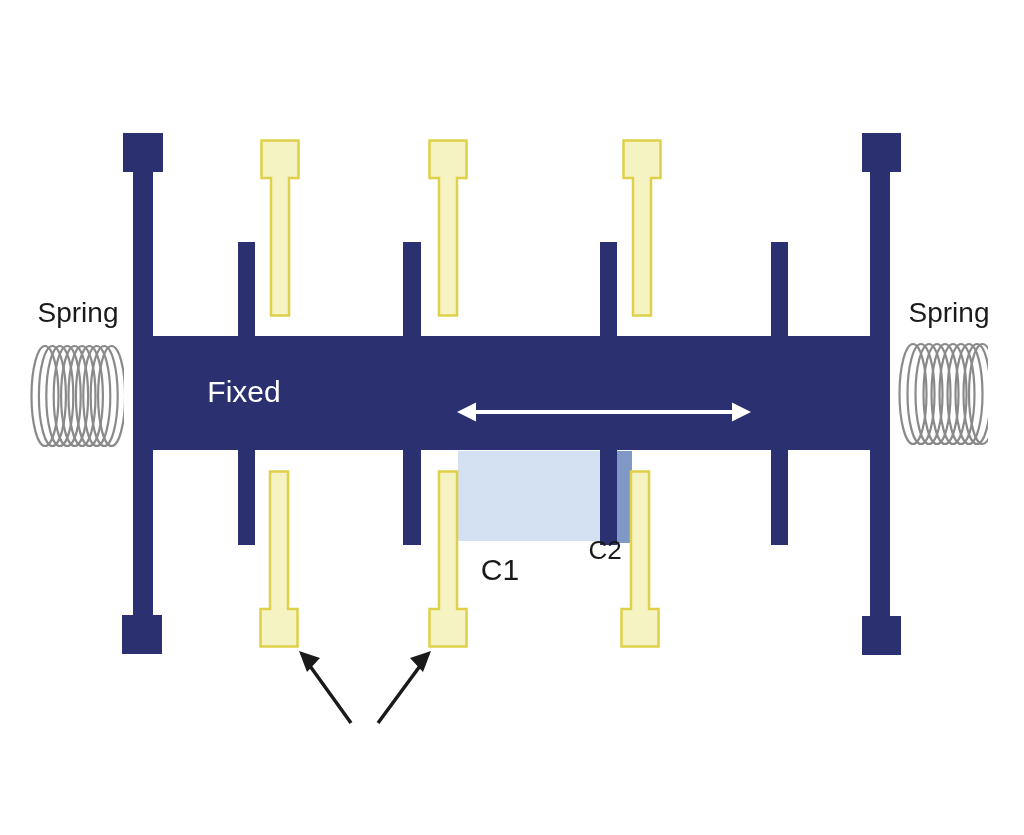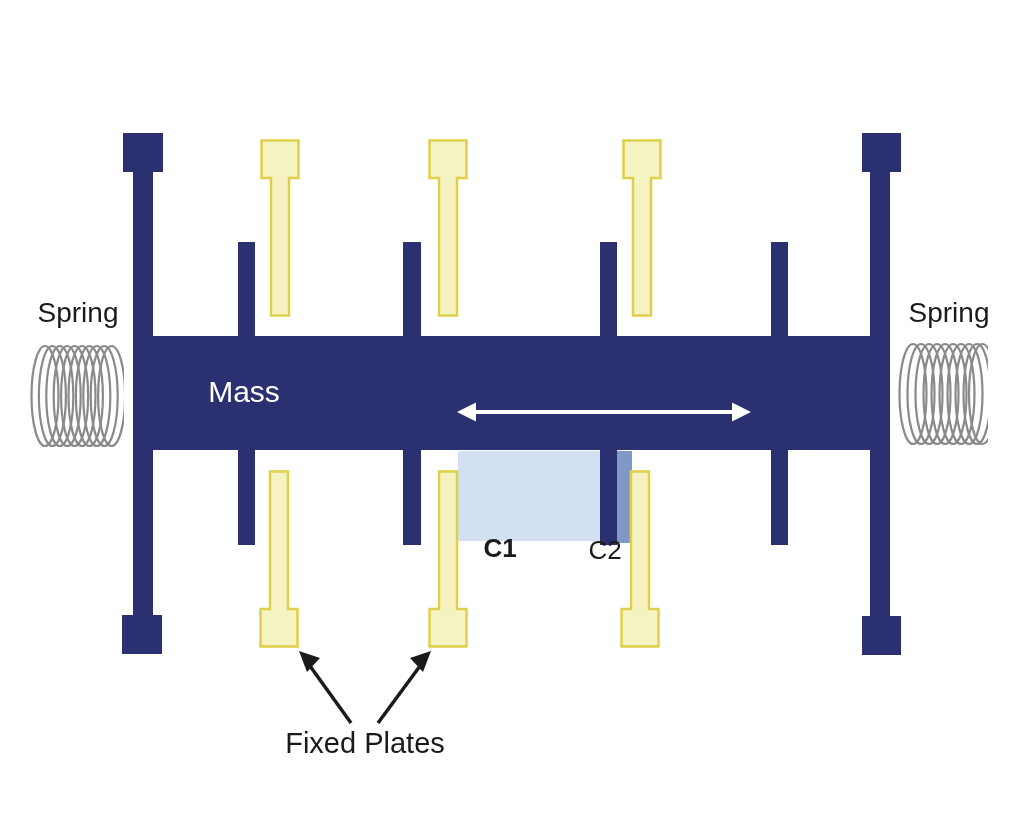--- a/index.html
+++ b/index.html
@@ -112,18 +112,17 @@
 
   <svg class="abs ann-svg" style="left:290px;top:645px;" width="155" height="85" viewBox="0 0 155 85">
     <line x1="61" y1="78" x2="20" y2="21"></line>
     <path d="M9 6 L30 13 L17 27 Z"></path>
     <line x1="88" y1="78" x2="130" y2="21"></line>
     <path d="M141 6 L120 13 L133 27 Z"></path>
   </svg>
 
   <div class="label" style="left:78px;top:313px;font-size:28px;">Spring</div>
   <div class="label" style="left:949px;top:313px;font-size:28px;">Spring</div>
-  <div class="label light" style="left:244px;top:392px;font-size:30px;">Mass</div>
-  <div class="label" style="left:500px;top:548px;font-size:26px;font-weight:bold;">C1</div>
+  <div class="label light" style="left:244px;top:392px;font-size:30px;">Fixed</div>
+  <div class="label" style="left:500px;top:570px;font-size:30px;">C1</div>
   <div class="label" style="left:605px;top:550px;font-size:26px;">C2</div>
-  <div class="label" style="left:365px;top:743px;font-size:29px;">Fixed Plates</div>
 
 </div>
 
 </body></html>

